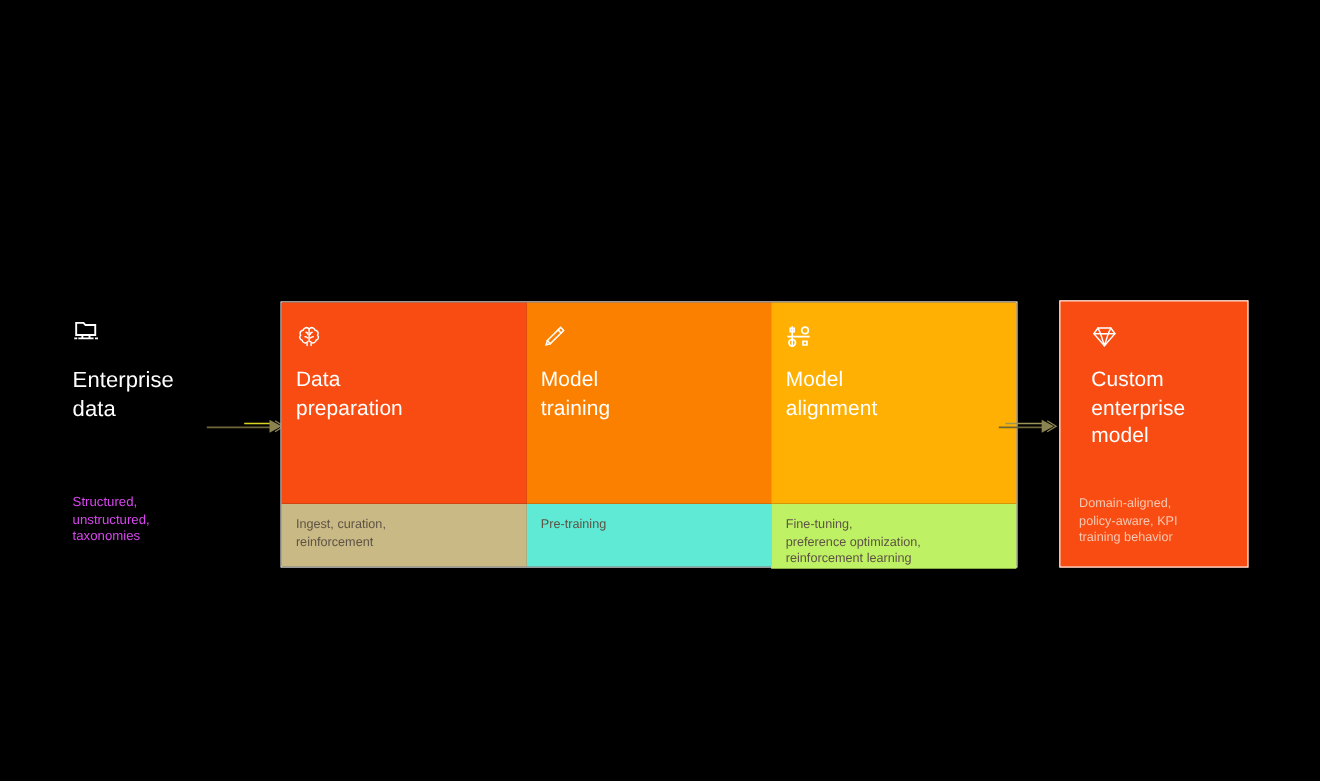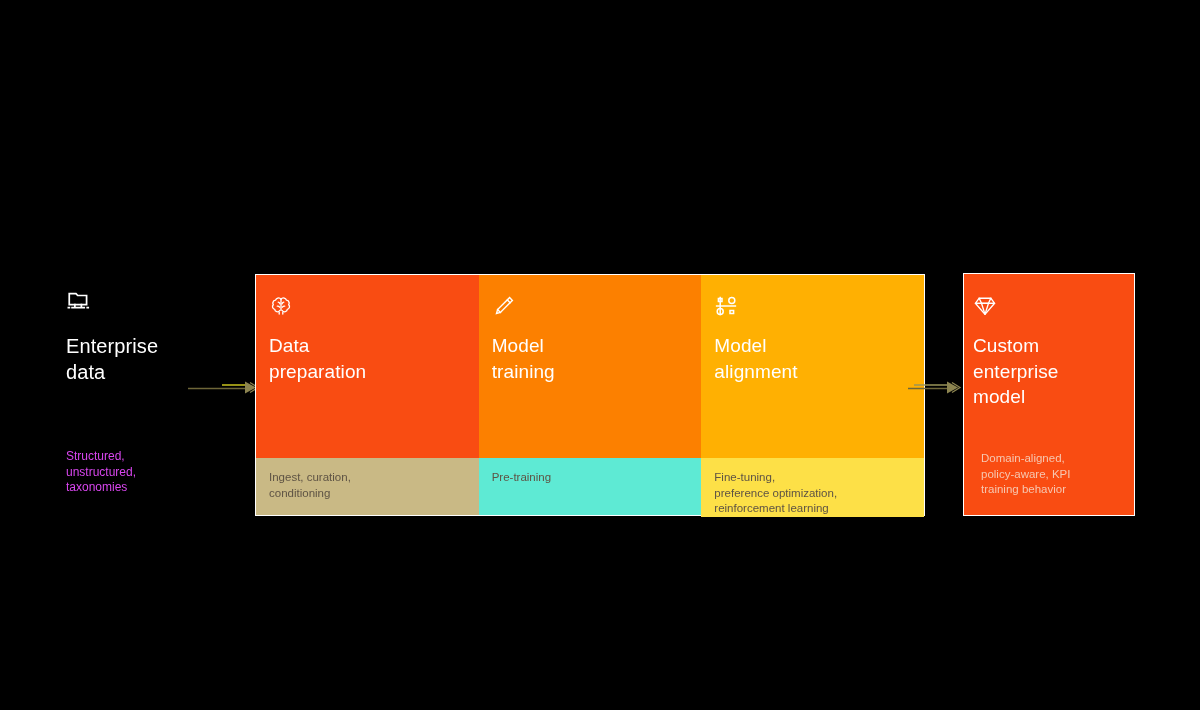--- a/index.html
+++ b/index.html
@@ -126,21 +126,21 @@
 
   
   .output-card {
     position: absolute;
     left: 963px;
     top: 228px;
     width: 172px;
     height: 243px;
     background: #f94c12;
     border: 1px solid #ffffff;
-    padding: 20px 16px 0 9px;
+    padding: 20px 16px 0 28px;
   }
   .output-icon {
     width: 24px;
     height: 24px;
     display: block;
     color: #ffffff;
   }
   .output-title {
     margin-top: 15px;
     color: #ffffff;
@@ -201,21 +201,21 @@
             <path d="M12 5.1v11.3"></path>
             <path d="M9.2 8.1c.9.2 1.6.9 1.8 1.8M14.8 8.1c-.9.2-1.6.9-1.8 1.8"></path>
             <path d="M8.3 12.1c.9-.1 1.8.3 2.3 1.1M15.7 12.1c-.9-.1-1.8.3-2.3 1.1"></path>
             <path d="M10.2 18.2v1.9M13.8 18.2v1.9"></path>
           </svg>
         </span>
         <div class="stage-title">Data
 preparation</div>
       </div>
       <div class="stage-foot" style="background: rgb(201, 185, 133);">Ingest, curation,
-conditioning</div>
+reinforcement</div>
     </div>
 
     <div class="stage">
       <div class="stage-top" style="background: rgb(252, 128, 0);">
         <span class="stage-icon">
           <svg viewBox="0 0 24 24" width="24" height="24" fill="none" stroke="currentColor" stroke-width="1.4" stroke-linecap="square" stroke-linejoin="miter">
             <path d="M17.6 3.6l2.8 2.8-12 12-3.9 1.1 1.1-3.9z"></path>
             <path d="M15.3 5.9l2.8 2.8"></path>
             <path d="M5.6 15.6l2.8 2.8"></path>
           </svg>
@@ -234,21 +234,21 @@
             <path d="M6.2 3.4v8.6M6.2 12v8.6"></path>
             <path d="M4.4 4.4h3.6v3.2H4.4z"></path>
             <path d="M16 16.4h3.6v3.2H16z"></path>
             <path d="M17.8 3.4a3 3 0 0 1 0 6 3 3 0 0 1 0-6"></path>
             <path d="M6.2 14.6a3 3 0 0 0 0 6 3 3 0 0 0 0-6"></path>
           </svg>
         </span>
         <div class="stage-title">Model
 alignment</div>
       </div>
-      <div class="stage-foot" style="background: #fde047;">Fine-tuning,
+      <div class="stage-foot" style="background: #bef264;">Fine-tuning,
 preference optimization,
 reinforcement learning</div>
     </div>
 
 
   </div>
 
   <div class="arrow arrow-out">
     <svg viewBox="0 0 52 22" width="52" height="22">
       <line x1="0" y1="12.5" x2="40" y2="12.5" stroke="#6e6638" stroke-width="1.6"></line>

